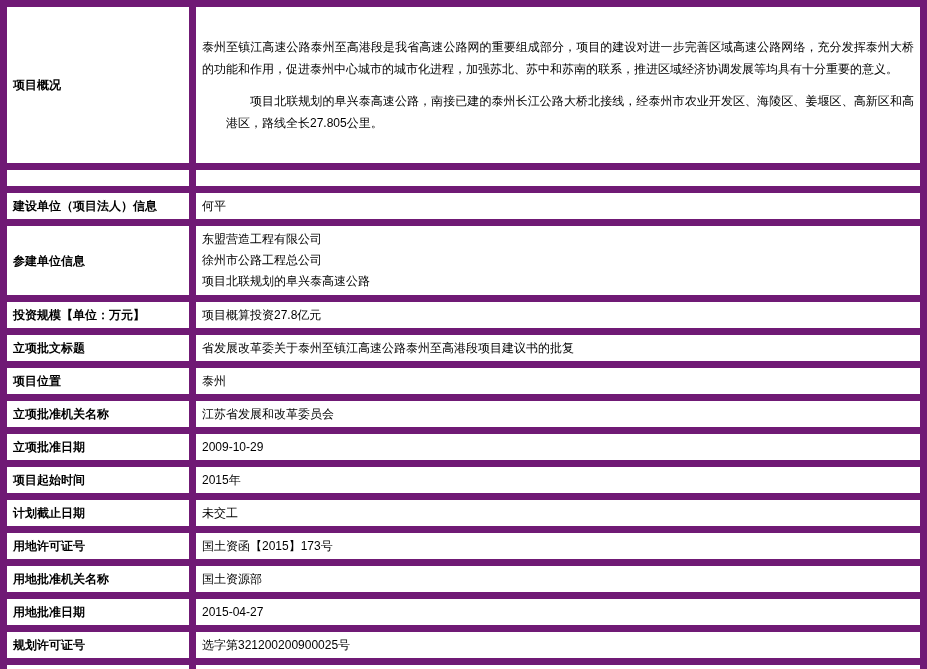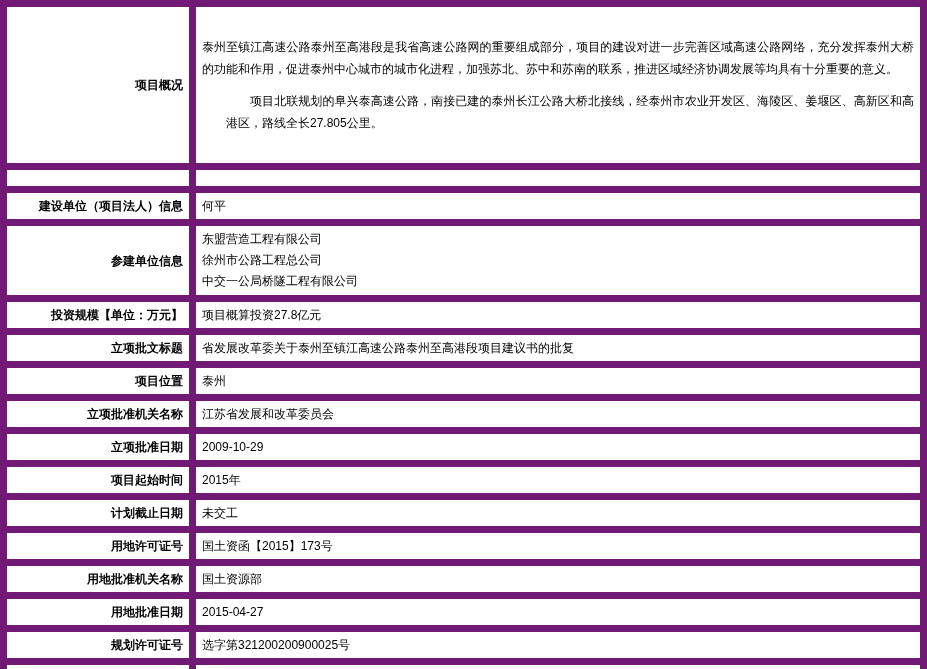--- a/index.html
+++ b/index.html
@@ -23,21 +23,20 @@
     table-layout: fixed;
   }
   table.info td {
     border: 7px solid #701a75;
     vertical-align: middle;
     padding: 3px 6px;
     line-height: 20px;
   }
   td.label {
     width: 170px;
-    text-align: right;
     font-weight: bold;
     color: #000000;
     padding-right: 8px;
     vertical-align: middle;
   }
   td.value {
     text-align: left;
     color: #000000;
     padding-left: 8px;
   }
@@ -93,21 +92,21 @@
       </tr>
       <tr>
         <td class="label">建设单位（项目法人）信息</td>
         <td class="value">何平</td>
       </tr>
       <tr>
         <td class="label">参建单位信息</td>
         <td class="value multiline">
           <div>东盟营造工程有限公司</div>
           <div>徐州市公路工程总公司</div>
-          <div>中交一公局桥隧工程有限公司</div>
+          <div>项目北联规划的阜兴泰高速公路</div>
         </td>
       </tr>
       <tr>
         <td class="label">投资规模【单位：万元】</td>
         <td class="value">项目概算投资27.8亿元</td>
       </tr>
       <tr>
         <td class="label">立项批文标题</td>
         <td class="value">省发展改革委关于泰州至镇江高速公路泰州至高港段项目建议书的批复</td>
       </tr>

